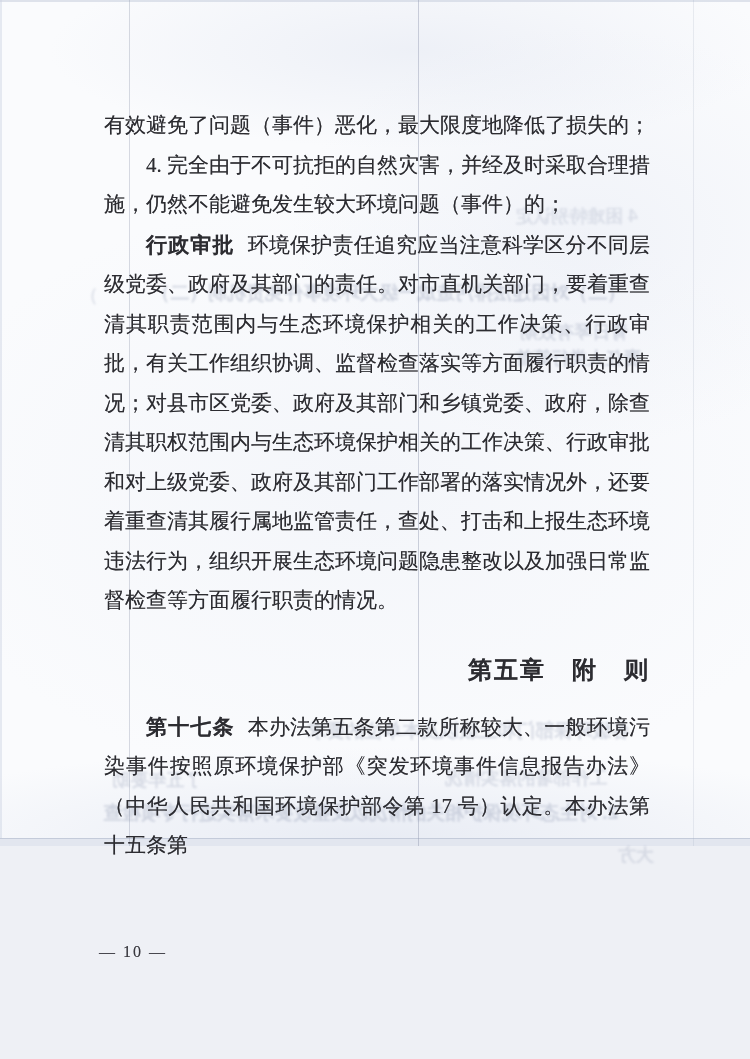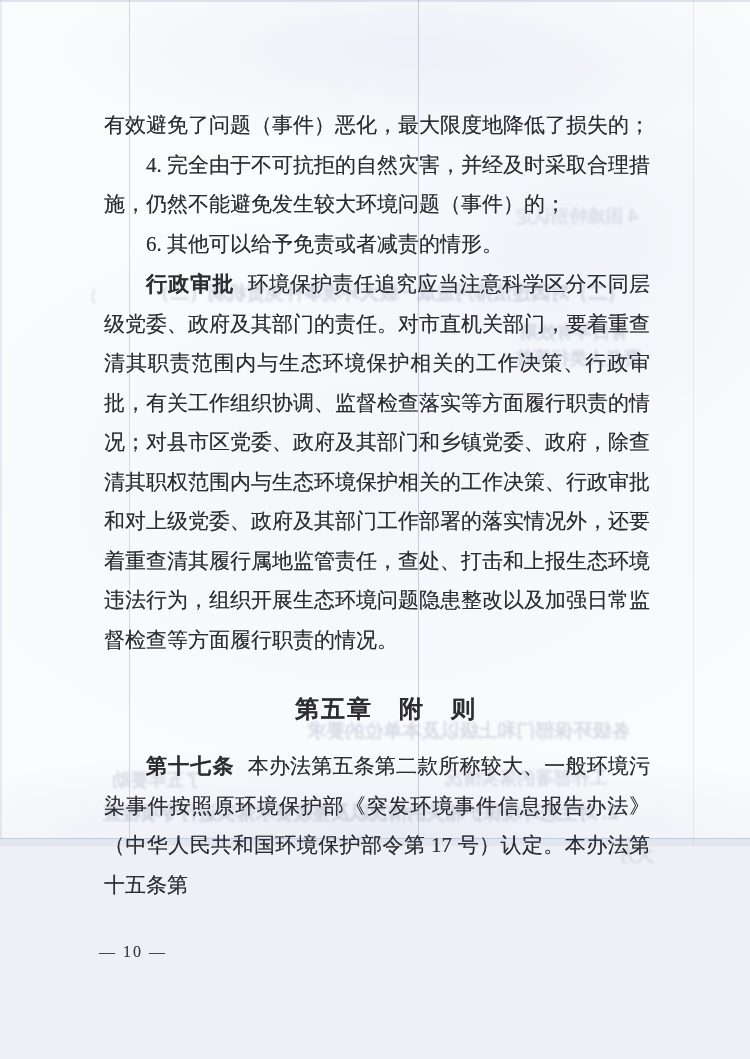--- a/index.html
+++ b/index.html
@@ -37,21 +37,21 @@
     text-shadow:0 0 0.5px rgba(44,44,50,0.55);
   }
   .para{margin:0;padding:0;}
   .para.indent{text-indent:42px;}
   .clause-lead{
     font-family:"Liberation Sans","DejaVu Sans",sans-serif;
     font-weight:bold;margin-right:0.62em;letter-spacing:1px;
   }
   .chapter{
     margin:29px 0 17px 0;padding-left:18px;
-    text-align:center;text-indent:0;
+    text-align:right;text-indent:0;
     font-family:"Liberation Sans","DejaVu Sans",sans-serif;
     font-weight:bold;font-size:24px;line-height:40px;
     letter-spacing:2px;color:var(--ink,#2c2c31);
   }
   .page-number{
     position:absolute;left:99px;top:943px;
     font-size:16px;letter-spacing:2px;color:#3a3a40;
     text-shadow:0 0 0.5px rgba(44,44,50,0.5);
   }
   
@@ -83,21 +83,20 @@
       <span class="bleed" style="left: 307px; top: 718px; font-size: 19px; opacity: 0.28;">各级环保部门和上级以及本单位的要求</span>
       <span class="bleed" style="left: 445px; top: 766px; font-size: 18px; opacity: 0.24;">工作部署的落实情况</span>
       <span class="bleed" style="left: 112px; top: 768px; font-size: 18px; opacity: 0.26;">了五年要助</span>
       <span class="bleed" style="left: 103px; top: 800px; font-size: 19px; opacity: 0.3;">2. 对生态环境保护相关的情况以及整改要求落实进行专项检查</span>
       <span class="bleed" style="left: 618px; top: 843px; font-size: 18px; opacity: 0.22;">大方</span>
     </div>
 
   <div class="text-column" id="text-column">
       <p class="para">有效避免了问题（事件）恶化，最大限度地降低了损失的；</p>
       <p class="para indent">4. 完全由于不可抗拒的自然灾害，并经及时采取合理措施，仍然不能避免发生较大环境问题（事件）的；</p>
-      <p class="para indent">6. 其他可以给予免责或者减责的情形。</p>
       <p class="para indent"><b class="clause-lead">行政审批</b>环境保护责任追究应当注意科学区分不同层级党委、政府及其部门的责任。对市直机关部门，要着重查清其职责范围内与生态环境保护相关的工作决策、行政审批，有关工作组织协调、监督检查落实等方面履行职责的情况；对县市区党委、政府及其部门和乡镇党委、政府，除查清其职权范围内与生态环境保护相关的工作决策、行政审批和对上级党委、政府及其部门工作部署的落实情况外，还要着重查清其履行属地监管责任，查处、打击和上报生态环境违法行为，组织开展生态环境问题隐患整改以及加强日常监督检查等方面履行职责的情况。</p>
       <h2 class="chapter">第五章　附　则</h2>
       <p class="para indent"><b class="clause-lead">第十七条</b>本办法第五条第二款所称较大、一般环境污染事件按照原环境保护部《突发环境事件信息报告办法》（中华人民共和国环境保护部令第 17 号）认定。本办法第十五条第</p>
     </div>
 
   <div class="page-number">— 10 —</div>
 
 </div>
 
 </body></html>

